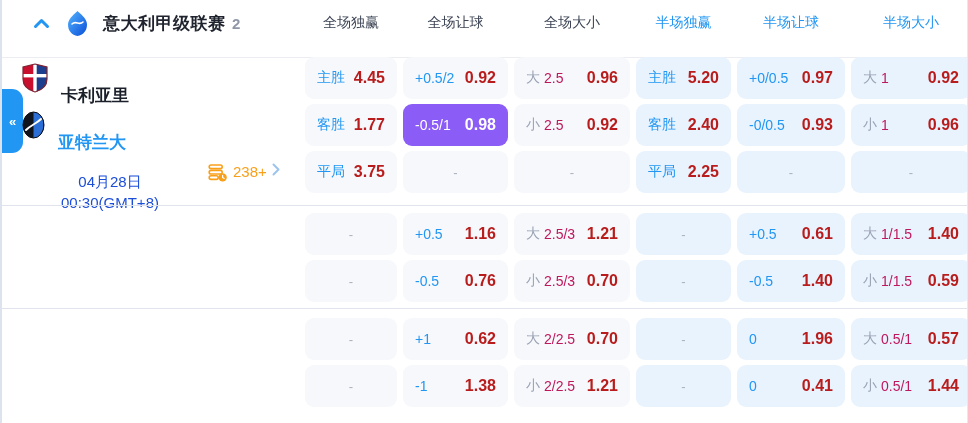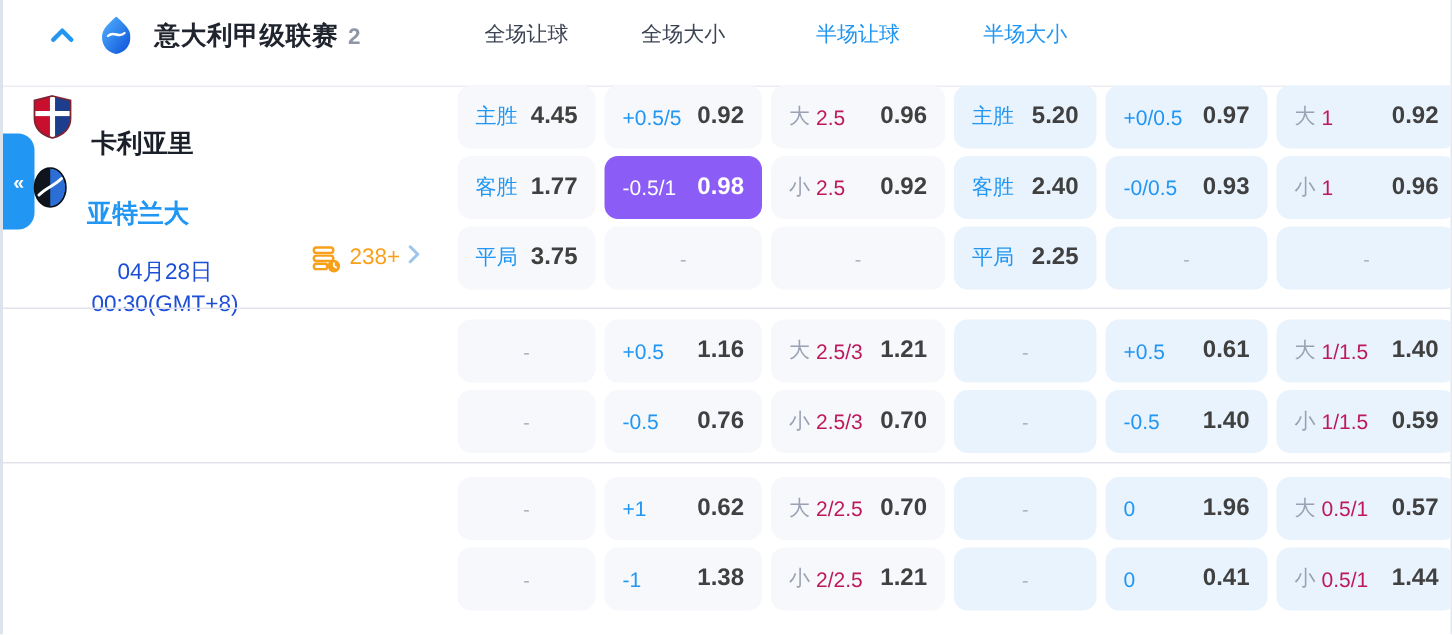--- a/index.html
+++ b/index.html
@@ -34,21 +34,21 @@
   .odds-grid { row-gap:5px; grid-auto-rows:42px; }
   #grid-main { top:57px; }
   #grid-alt1 { top:213px; }
   #grid-alt2 { top:318px; }
 
   .cell {
     display:flex; align-items:center; padding:0 12px;
     background:#f6f8fb; border-radius:9px; font-size:14px; cursor:pointer;text-align:center;
   }
   .cell.half { background:#e9f3fd; }
-  .cell .val { margin-left:auto; font-weight:bold; font-size:16px; color:#404040; }
+  .cell .val { margin-left:auto; font-weight:bold; font-size:16px; color:#b91c1c; }
   .cell .lbl { color:#2196f3; }
   .cell .hcp { color:#2196f3; }
   .cell .ou  { color:#99a2b4; margin-right:4px; }
   .cell .line{ color:#be185d; }
   .cell.dashcell { justify-content:center; cursor:default; }
   .cell .dash { color:#a9b0be; font-size:13px; }
   .cell.hl { background:#8b5cf6; }
   .cell.hl span { color:#fff !important; }
 
   .divider { position:absolute; left:0; right:0; height:1px; background:#e0e3eb; }
@@ -99,22 +99,24 @@
         </defs>
         <path d="M9.5 0 C14.5 4.5 19 8.5 19 13.5 C19 20 15 24 9.5 25 C4 24 0 20 0 13.5 C0 8.5 4.5 4.5 9.5 0 Z" fill="url(#sa)"></path>
         <path d="M4 13 C8 9 11 15 15 11" fill="none" stroke="#fff" stroke-width="1.6" stroke-linecap="round"></path>
       </svg>
       <div>
         <span class="league-title">意大利甲级联赛</span>
         <span class="league-count">2</span>
       </div>
     </div>
     <div class="cols-grid">
+      <span class="col-header">全场独赢</span>
       <span class="col-header">全场让球</span>
       <span class="col-header">全场大小</span>
+      <span class="col-header half">半场独赢</span>
       <span class="col-header half">半场让球</span>
       <span class="col-header half">半场大小</span>
     </div>
   </div>
 
   <div class="collapse-tab">
     <span>«</span>
   </div>
 
   <div class="team-row" id="team-home">
@@ -156,21 +158,21 @@
       <polyline points="1.5,1.5 6.5,6.5 1.5,11.5" fill="none" stroke="#9cc4ec" stroke-width="2" stroke-linecap="round" stroke-linejoin="round"></polyline>
     </svg>
   </div>
 
   <div class="odds-grid" id="grid-main">
       <div class="cell">
         <span class="lbl">主胜</span>
         <span class="val">4.45</span>
       </div>
       <div class="cell">
-        <span class="hcp">+0.5/5</span>
+        <span class="hcp">+0.5/2</span>
         <span class="val">0.92</span>
       </div>
       <div class="cell">
         <span class="ou">大</span>
         <span class="line">2.5</span>
         <span class="val">0.96</span>
       </div>
       <div class="cell half">
         <span class="lbl">主胜</span>
         <span class="val">5.20</span>

